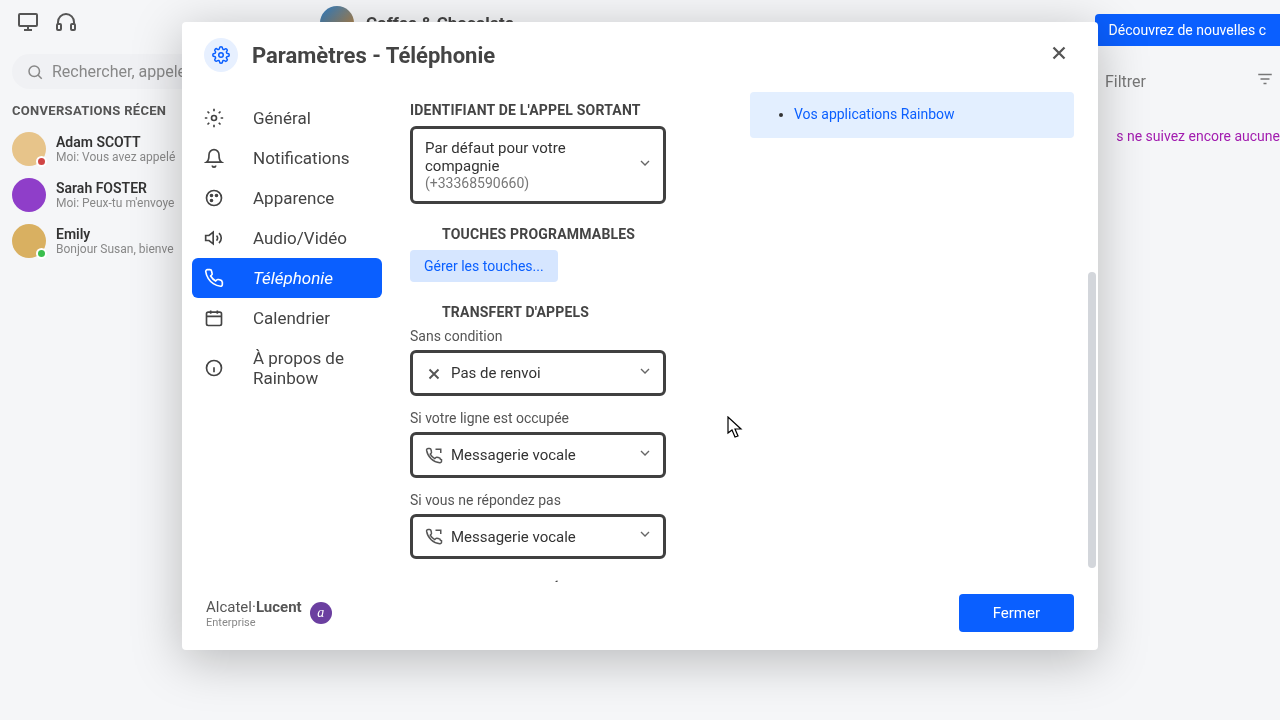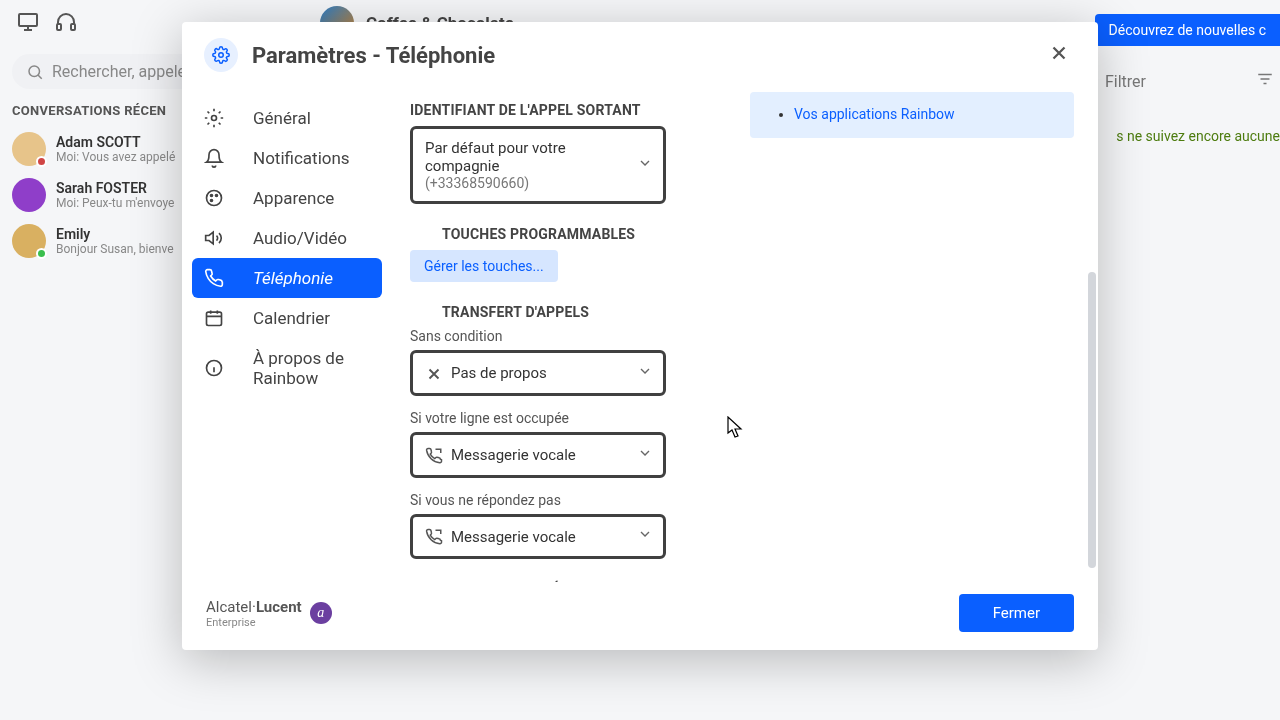--- a/index.html
+++ b/index.html
@@ -18,21 +18,21 @@
 .presence { position:absolute; bottom:-1px; right:-1px; width:11px; height:11px; border-radius:50%; border:2px solid #fff; }
 .conv-text { overflow: hidden; }
 .conv-name { font-size: 14px; font-weight: 600; color: #333; }
 .conv-sub  { font-size: 12px; color: #888; white-space: nowrap; overflow: hidden; text-overflow: ellipsis; max-width: 180px;}
 .top-channel { position:absolute; left:320px; top:6px; display:flex; align-items:center; gap:12px;}
 .channel-logo { width:34px; height:34px; border-radius:50%; background: linear-gradient(135deg,#2a7cc7,#d0842a); }
 .channel-name { font-size:17px; font-weight:700; color:#444;}
 .discover-btn { position:absolute; right:0; top:14px; background:#0a5fff; color:#fff; padding:8px 14px; border-radius:4px 0 0 4px; font-size:14px;}
 .filter-area { position:absolute; right:6px; top:70px; display:flex; align-items:center; gap:110px; color:#777;}
 .filter-area svg{width:18px;height:18px;}
-.bg-msg { position:absolute; right:0; top:128px; color:#4d7c0f; font-size:14px;}
+.bg-msg { position:absolute; right:0; top:128px; color:#a21caf; font-size:14px;}
 
 
 .overlay { position: absolute; inset: 0; }
 .modal { position: absolute; left: 182px; top: 22px; width: 916px; height: 628px; background: #fff; border-radius: 4px; box-shadow: 0 10px 50px rgba(0,0,0,.25); display: flex; flex-direction: column; overflow:hidden;}
 .modal-hd { display: flex; align-items: center; padding: 14px 22px 18px; gap: 14px; }
 .modal-hd .gear-badge { width: 34px; height: 34px; border-radius: 50%; background: #e7f0ff; display:flex; align-items:center; justify-content:center; color:#0a5fff; }
 .modal-hd .gear-badge svg { width:18px; height:18px; }
 .modal-title { font-size: 22px; font-weight: 700; color: #444; }
 .modal-close { margin-left: auto; color: #555; cursor: pointer; padding:6px; }
 .modal-close svg { width: 22px; height: 22px; }
@@ -232,21 +232,21 @@
         <div class="section-title gap-lg">TOUCHES PROGRAMMABLES</div>
         <div class="pill-btn">Gérer les touches...</div>
 
         <div class="section-title gap-lg">TRANSFERT D'APPELS</div>
         <div class="sublabel">Sans condition</div>
         <div class="dropdown">
           <span class="dd-left-icon">
               <svg viewBox="0 0 24 24" fill="none" stroke="currentColor" stroke-width="2.5">
                 <path d="M18 6 6 18M6 6l12 12"></path>
               </svg>
-            </span><span class="dd-main">Pas de propos</span>
+            </span><span class="dd-main">Pas de renvoi</span>
           <span class="chev"><svg viewBox="0 0 24 24" fill="none" stroke="currentColor" stroke-width="2">
                 <path d="m6 9 6 6 6-6"></path>
               </svg></span>
         </div>
 
         <div class="sublabel gap-md">Si votre ligne est occupée</div>
         <div class="dropdown">
           <span class="dd-left-icon">
               <svg viewBox="0 0 24 24" fill="none" stroke="currentColor" stroke-width="2">
                 <path d="M22 16.9v2a2 2 0 0 1-2.2 2A19.8 19.8 0 0 1 2.1 4.2 2 2 0 0 1 4.1 2h2a2 2 0 0 1 2 1.7l.5 2.6a2 2 0 0 1-.5 2L7 9.5a16 16 0 0 0 6 6l1.2-1.2a2 2 0 0 1 2-.5l2.6.5a2 2 0 0 1 1.7 2z"></path>

